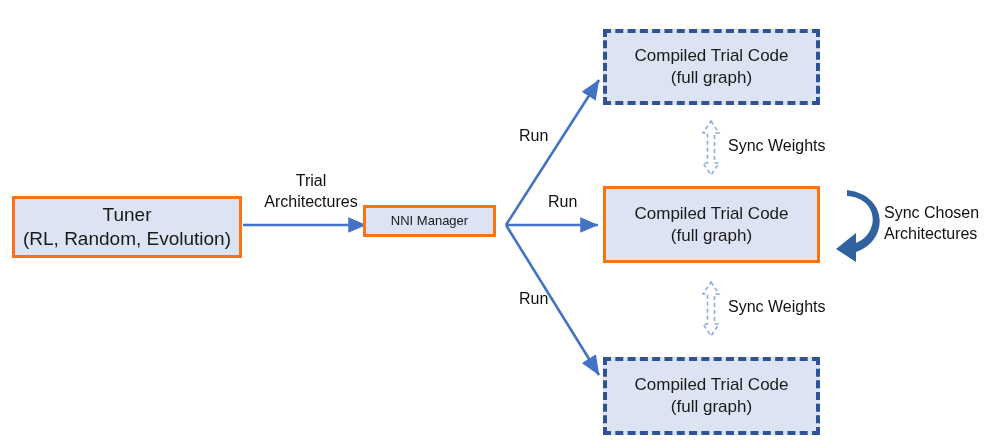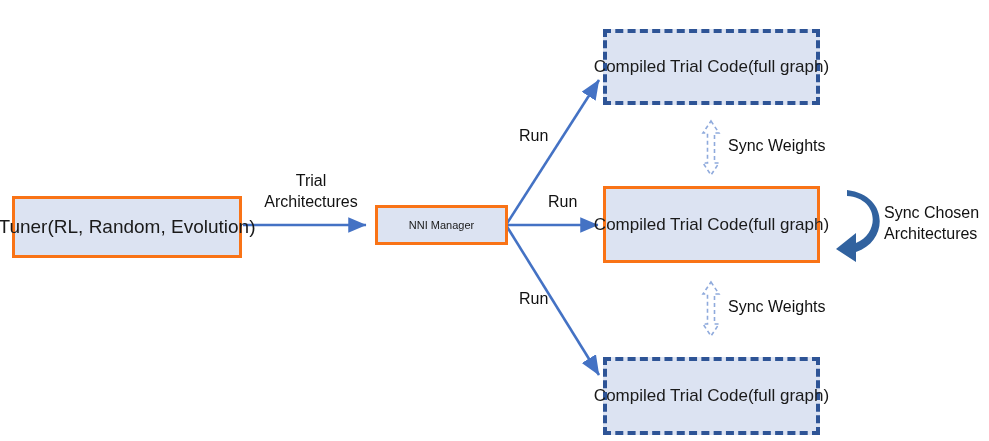--- a/index.html
+++ b/index.html
@@ -23,21 +23,21 @@
     top: 0;
     width: 989px;
     height: 441px;
     pointer-events: none;
   }
   .node {
     position: absolute;
     box-sizing: border-box;
     background: #dce3f2;
     display: flex;
-    flex-direction: row;
+    flex-direction: column;
     align-items: center;
     justify-content: center;
     text-align: right;
     color: #1a1a1a;
     line-height: 1.28;
   }
   .node.solid {
     border: 3px solid #f97316;
   }
   .node.dashed {
@@ -50,25 +50,25 @@
   
   #tuner {
     left: 12px;
     top: 196px;
     width: 230px;
     height: 62px;
     font-size: 19px;
   }
   
   #nni-manager {
-    left: 375px;
+    left: 363px;
     top: 205px;
     width: 133px;
-    height: 40px;
-    font-size: 11px;
+    height: 32px;
+    font-size: 13px;
   }
   
   #trial-top {
     left: 603px;
     top: 29px;
     width: 217px;
     height: 76px;
     font-size: 17px;
   }
   #trial-middle {

